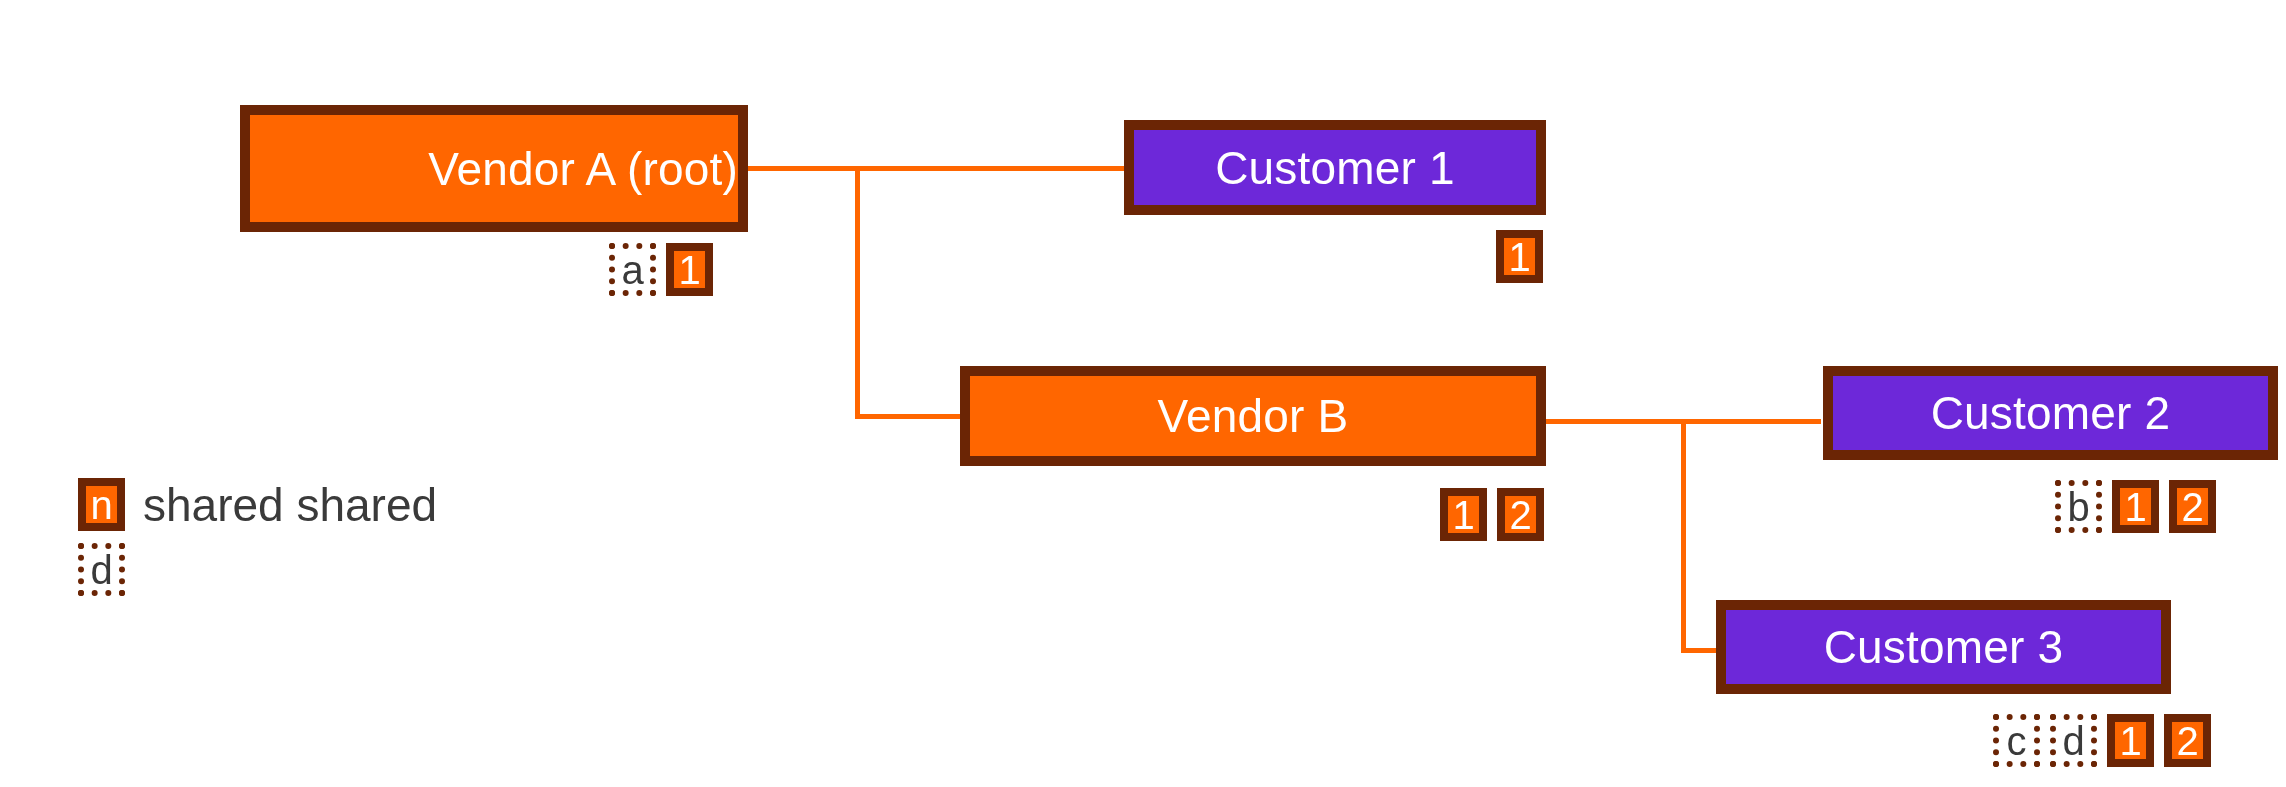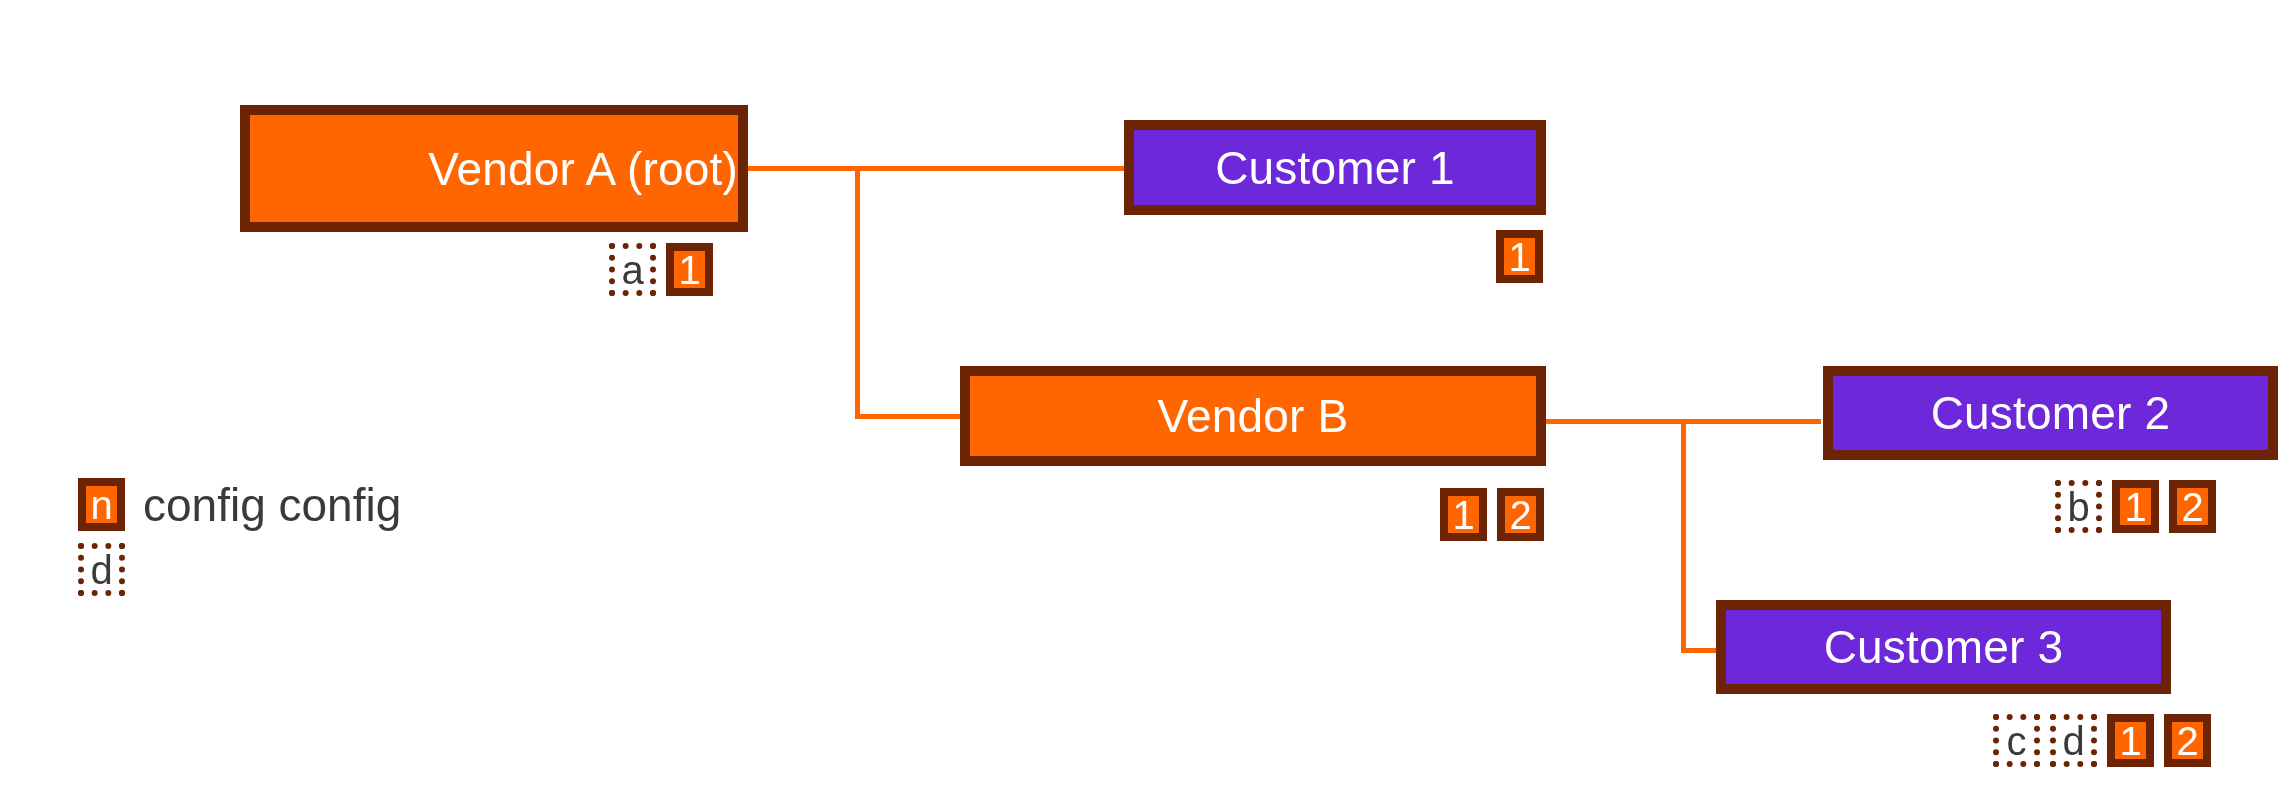--- a/index.html
+++ b/index.html
@@ -155,20 +155,20 @@
   <div class="badge-row" style="left:1993px; top:714px;">
     <span class="badge badge-nonshared">c</span>
     <span class="badge badge-nonshared">d</span>
     <span class="badge badge-shared">1</span>
     <span class="badge badge-shared">2</span>
   </div>
 
   <div id="legend">
     <div class="legend-row">
       <span class="badge badge-shared">n</span>
-      <span class="legend-text">config config</span>
+      <span class="legend-text">shared shared</span>
     </div>
     <div class="legend-row">
       <span class="badge badge-nonshared">d</span>
     </div>
   </div>
 
 </div>
 
 </body></html>

